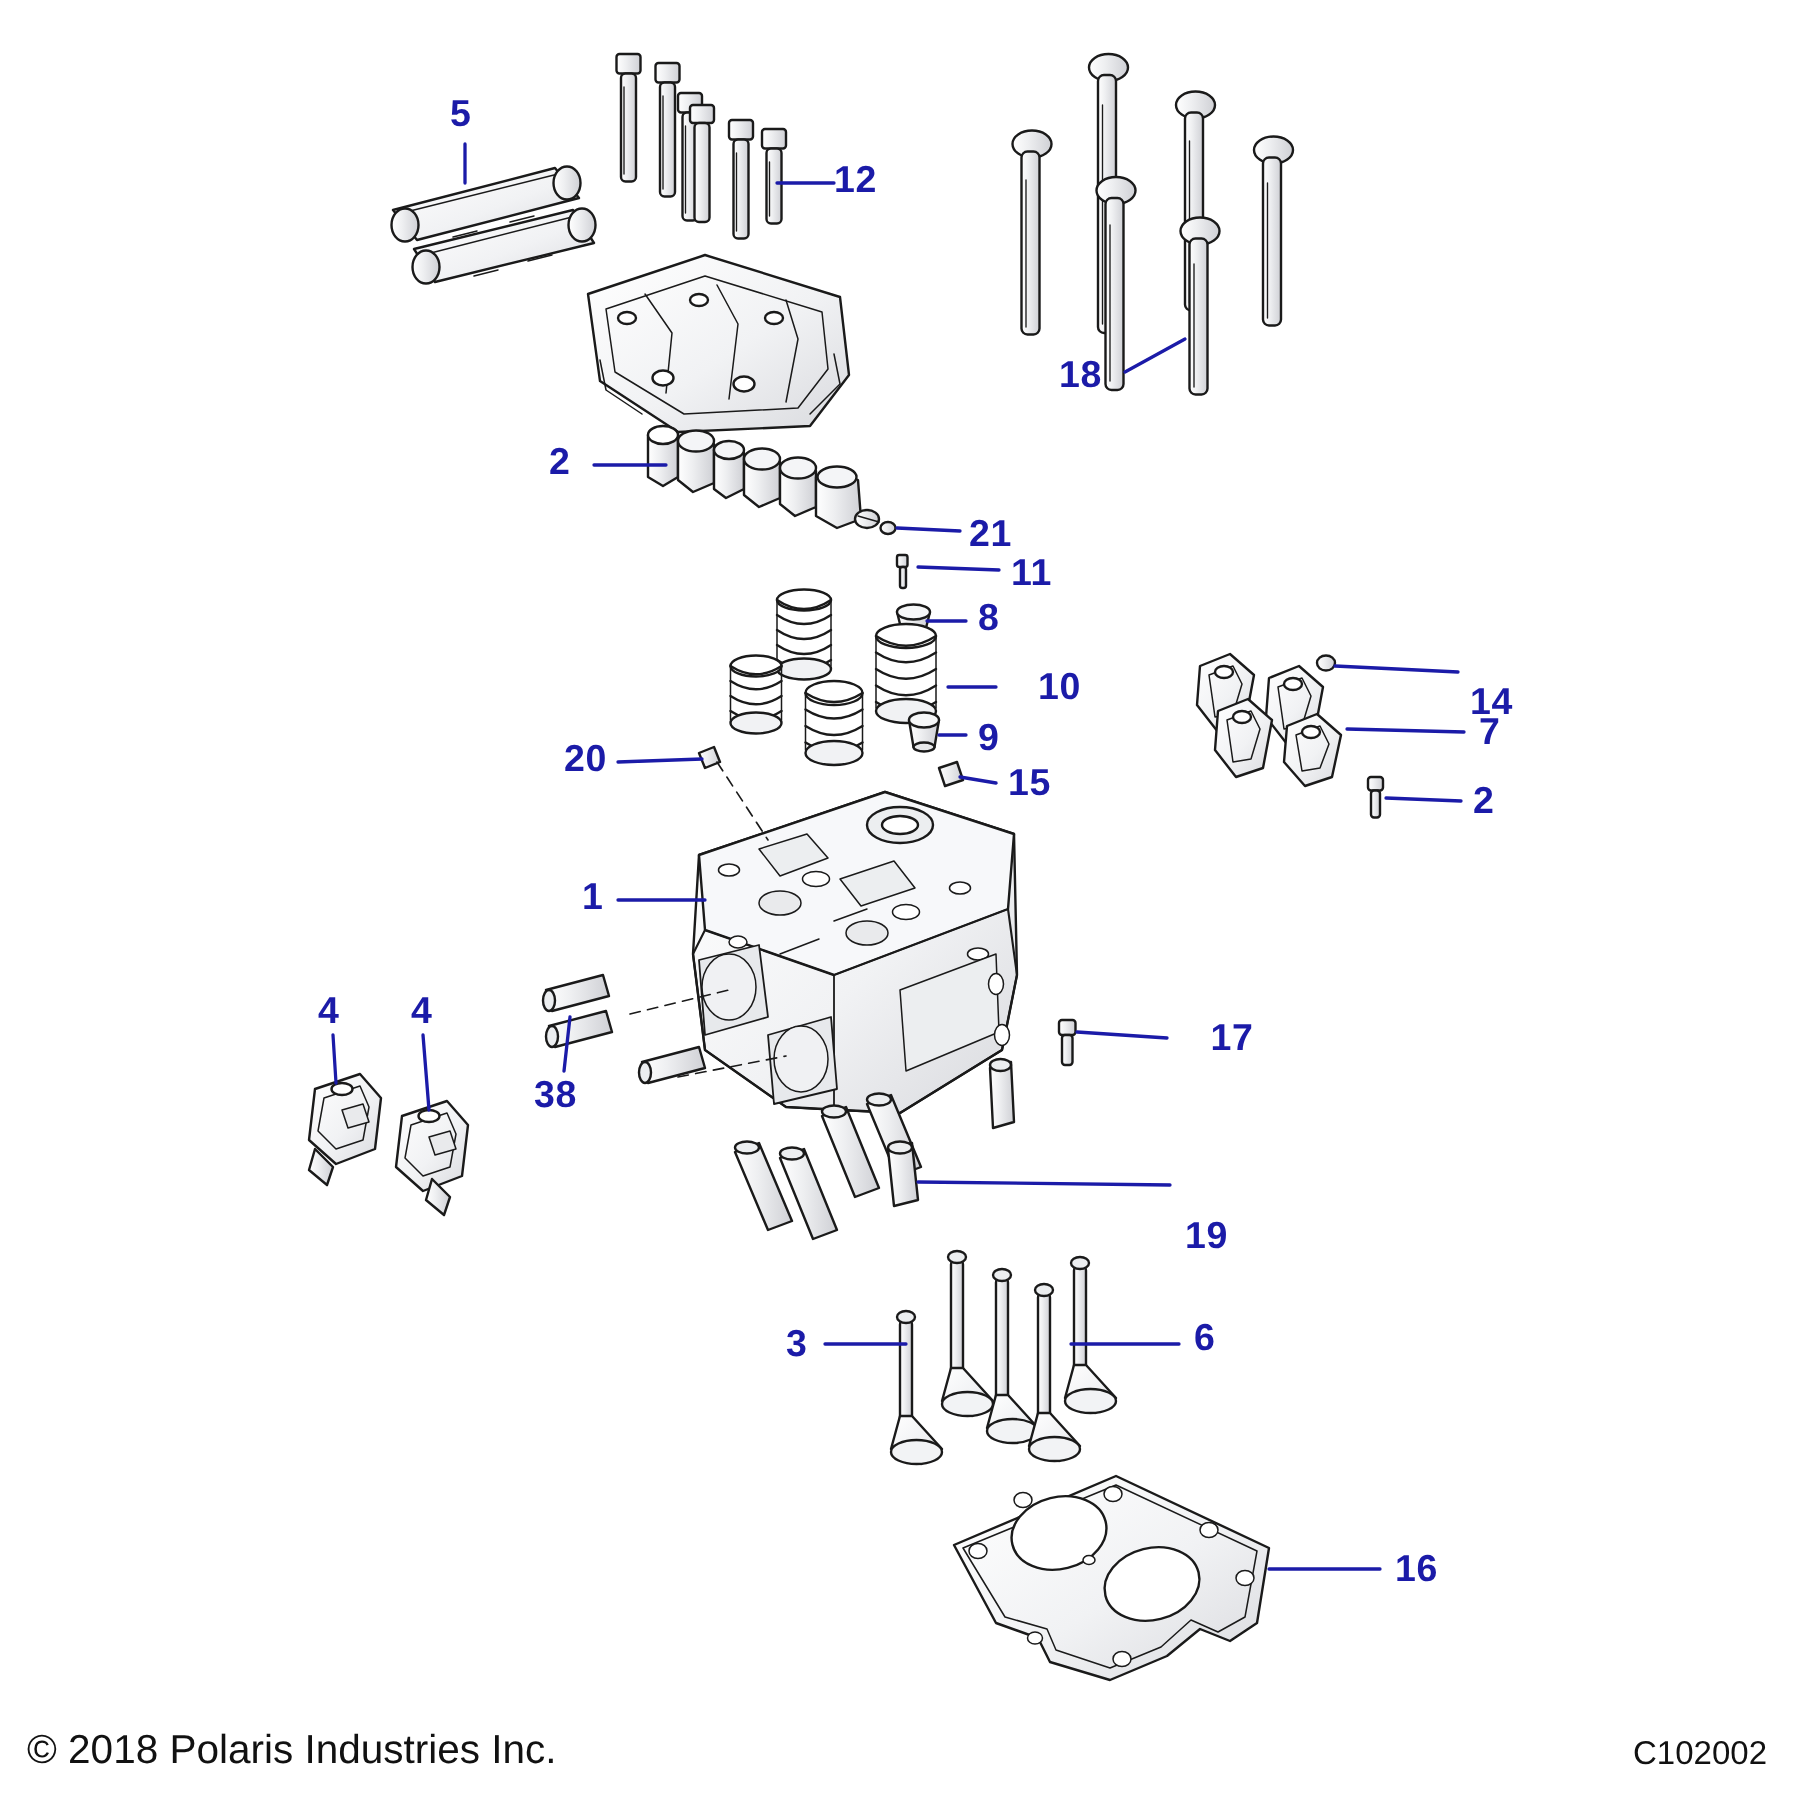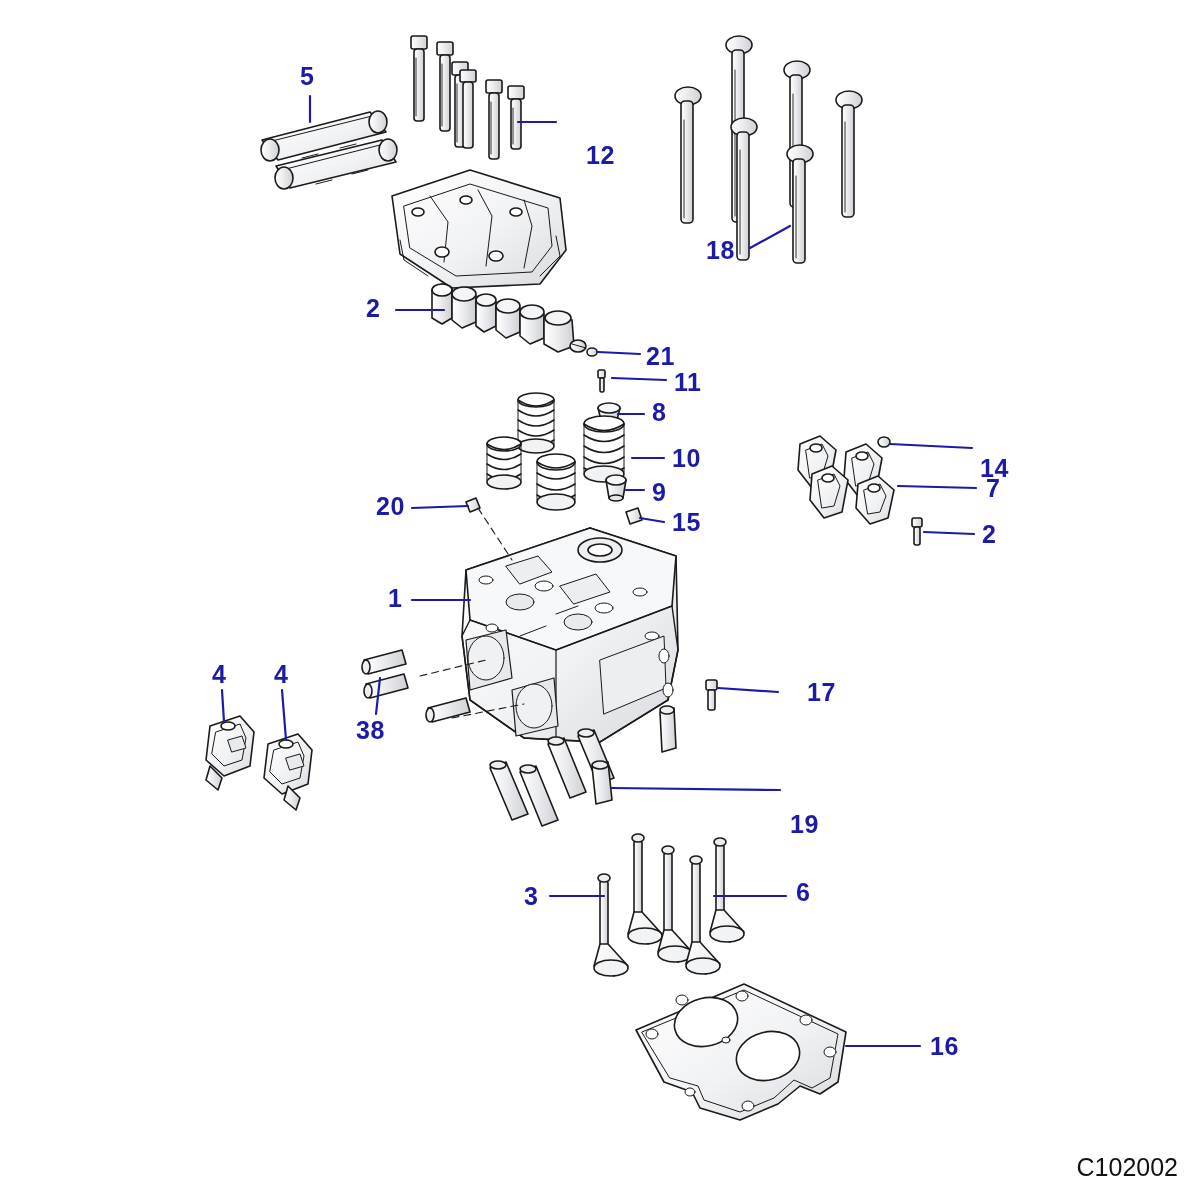--- a/index.html
+++ b/index.html
@@ -42,21 +42,21 @@
     bottom: 18px;
     font-size: 27px;
     color: #111111;
     font-family: "Liberation Sans", sans-serif;
     white-space: nowrap;
   }
   .footer-code {
     position: absolute;
     right: 22px;
     bottom: 18px;
-    font-size: 25px;
+    font-size: 22px;
     color: #111111;
     font-family: "Liberation Sans", sans-serif;
     white-space: nowrap;
   }
 </style>
 </head>
 <body>
 
 <div id="diagram-root">
 
@@ -437,37 +437,38 @@
       <path d="M376 714 L380 678"></path>
       <path d="M778 692 L718 688"></path>
       <path d="M780 790 L612 788"></path>
       <path d="M550 896 L604 896"></path>
       <path d="M786 896 L714 896"></path>
       <path d="M920 1046 L846 1046"></path>
     </g>
   </svg>
 
   <div class="callout" style="left:300px; top:64px;">5</div>
-  <div class="callout" style="left:586px; top:108px;margin-top:35px;">12</div>
+  <div class="callout" style="left:556px; top:108px;">12</div>
   <div class="callout" style="left:706px; top:238px;text-align:right;">18</div>
   <div class="callout" style="left:366px; top:296px;">2</div>
   <div class="callout" style="left:646px; top:344px;">21</div>
   <div class="callout" style="left:674px; top:370px;text-align:center;">11</div>
   <div class="callout" style="left:652px; top:400px;">8</div>
-  <div class="callout" style="left:672px; top:446px;">10</div>
+  <div class="callout" style="left:692px; top:446px;">10</div>
   <div class="callout" style="left:652px; top:480px;">9</div>
   <div class="callout" style="left:980px; top:456px;">14</div>
   <div class="callout" style="left:986px; top:476px;">7</div>
   <div class="callout" style="left:982px; top:522px;">2</div>
   <div class="callout" style="left:376px; top:494px;">20</div>
   <div class="callout" style="left:672px; top:510px;">15</div>
   <div class="callout" style="left:388px; top:586px;">1</div>
   <div class="callout" style="left:212px; top:662px;">4</div>
   <div class="callout" style="left:274px; top:662px;">4</div>
   <div class="callout" style="left:356px; top:718px;">38</div>
   <div class="callout" style="left:788px; top:680px;margin-left:19px;">17</div>
   <div class="callout" style="left:790px; top:812px;text-align:center;">19</div>
   <div class="callout" style="left:524px; top:884px;">3</div>
   <div class="callout" style="left:796px; top:880px;">6</div>
   <div class="callout" style="left:930px; top:1034px;">16</div>
 
+  <div class="footer-copy">© 2018 Polaris Industries Inc.</div>
   <div class="footer-code">C102002</div>
 </div>
 
 </body></html>

